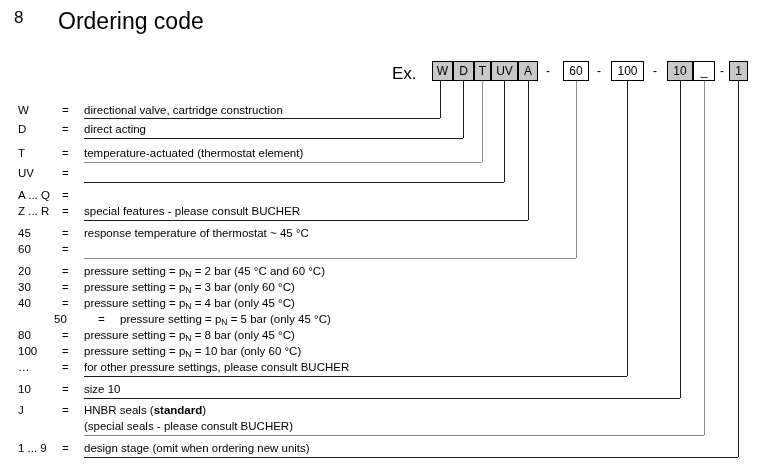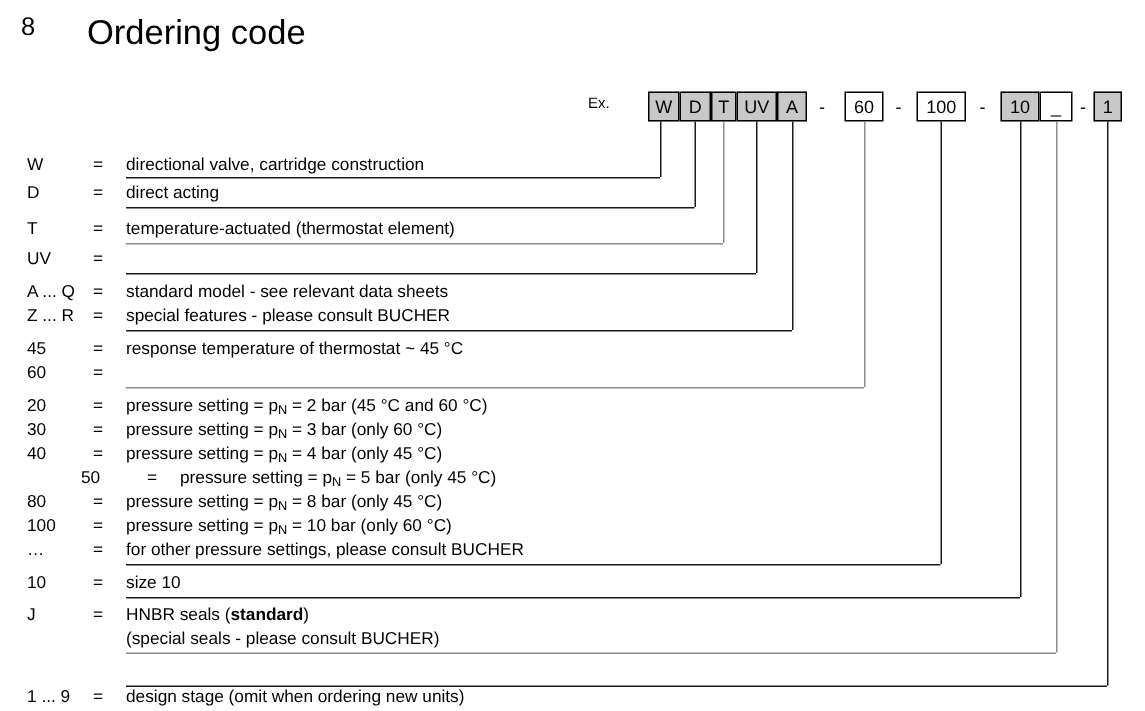--- a/index.html
+++ b/index.html
@@ -8,21 +8,21 @@
     font-family:"Liberation Sans","DejaVu Sans",sans-serif;
     color:#000;-webkit-font-smoothing:antialiased;
   }
   #stage{position:absolute;left:0;top:0;width:763px;height:474px;}
 
   
   .sec-num{position:absolute;left:14px;top:8px;font-size:17px;letter-spacing:0;}
   .sec-title{position:absolute;left:58px;top:8px;font-size:23px;}
 
   
-  .ex-label{position:absolute;font-size:10px;}
+  .ex-label{position:absolute;font-size:17px;}
   .code-box{
     position:absolute;top:61px;height:20px;
     border:1px solid #000;box-sizing:border-box;
     font-size:12px;line-height:18px;text-align:center;
     background:#fff;
   }
   .code-box.shaded{background:#c8c8c8;}
   .dash{position:absolute;top:62px;font-size:12px;line-height:18px;text-align:center;width:10px;}
 
   
@@ -82,21 +82,20 @@
         <span class="eq">=</span>
         <span class="val">temperature-actuated (thermostat element)</span>
       </div>
       <div class="row" style="top: 167px;">
         <span class="key">UV</span>
         <span class="eq">=</span>
       </div>
       <div class="row" style="top: 189px; padding-left: 28px;">
         <span class="key">A ... Q</span>
         <span class="eq">=</span>
-        <span class="val">standard model - see relevant data sheets</span>
       </div>
       <div class="row" style="top: 205px;">
         <span class="key">Z ... R</span>
         <span class="eq">=</span>
         <span class="val">special features - please consult BUCHER</span>
       </div>
       <div class="row" style="top: 227px;">
         <span class="key">45</span>
         <span class="eq">=</span>
         <span class="val">response temperature of thermostat ~ 45 °C</span>
@@ -148,21 +147,21 @@
       <div class="row" style="top: 404px;">
         <span class="key">J</span>
         <span class="eq">=</span>
         <span class="val">HNBR seals  (<b>standard</b>)</span>
       </div>
       <div class="row" style="top: 420px;">
         <span class="key"></span>
         <span class="eq"></span>
         <span class="val">(special seals - please consult BUCHER)</span>
       </div>
-      <div class="row" style="top: 459px;">
+      <div class="row" style="top: 442px;">
         <span class="key">1 ... 9</span>
         <span class="eq">=</span>
         <span class="val">design stage (omit when ordering new units)</span>
       </div>
     </div>
 
   <div id="leaders">
       <div class="lead-h" style="left: 84px; top: 118px; width: 356px;"></div>
       <div class="lead-v" style="left: 440px; top: 81px; height: 37px;"></div>
       <div class="lead-h" style="left: 84px; top: 138px; width: 379px;"></div>

